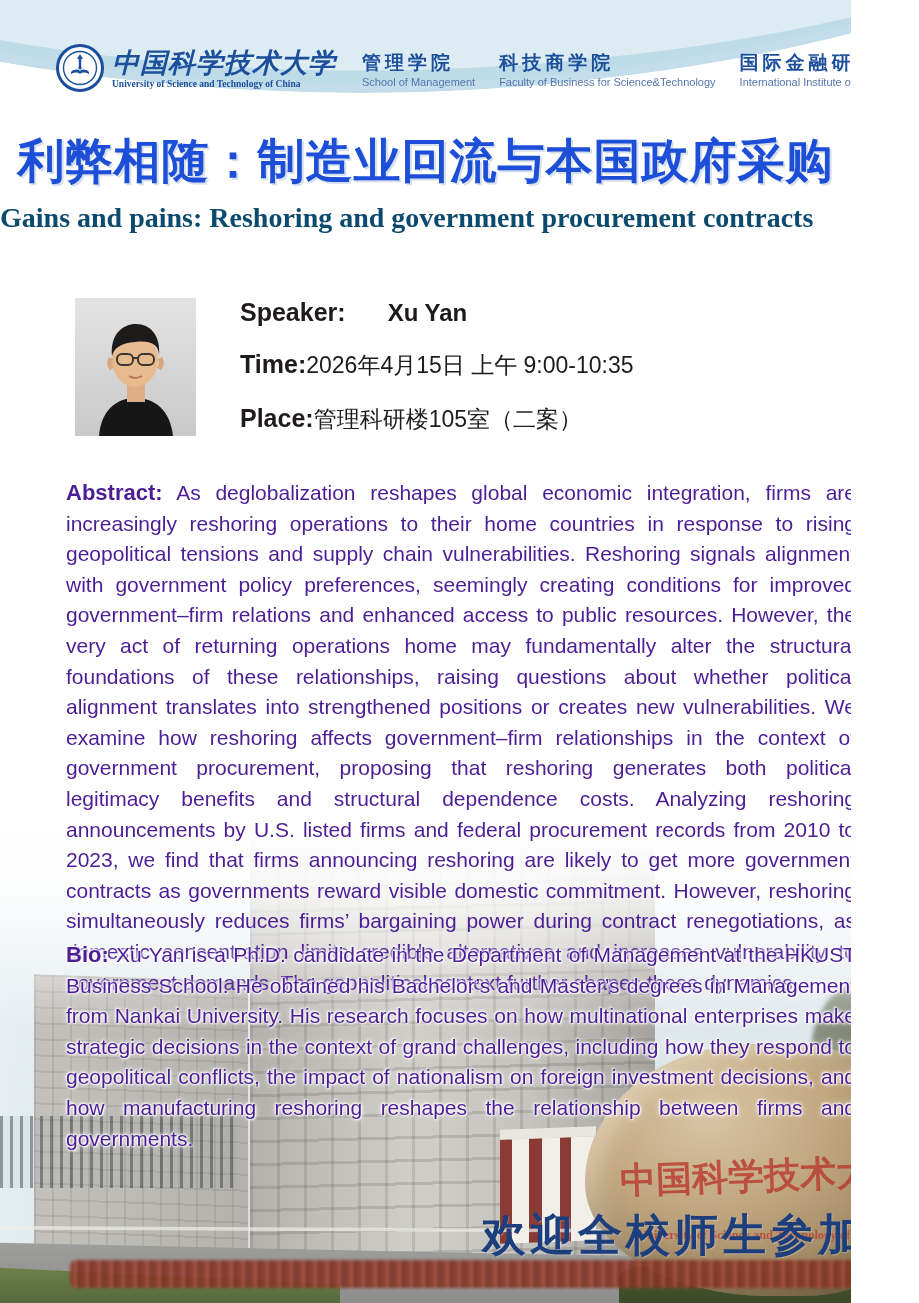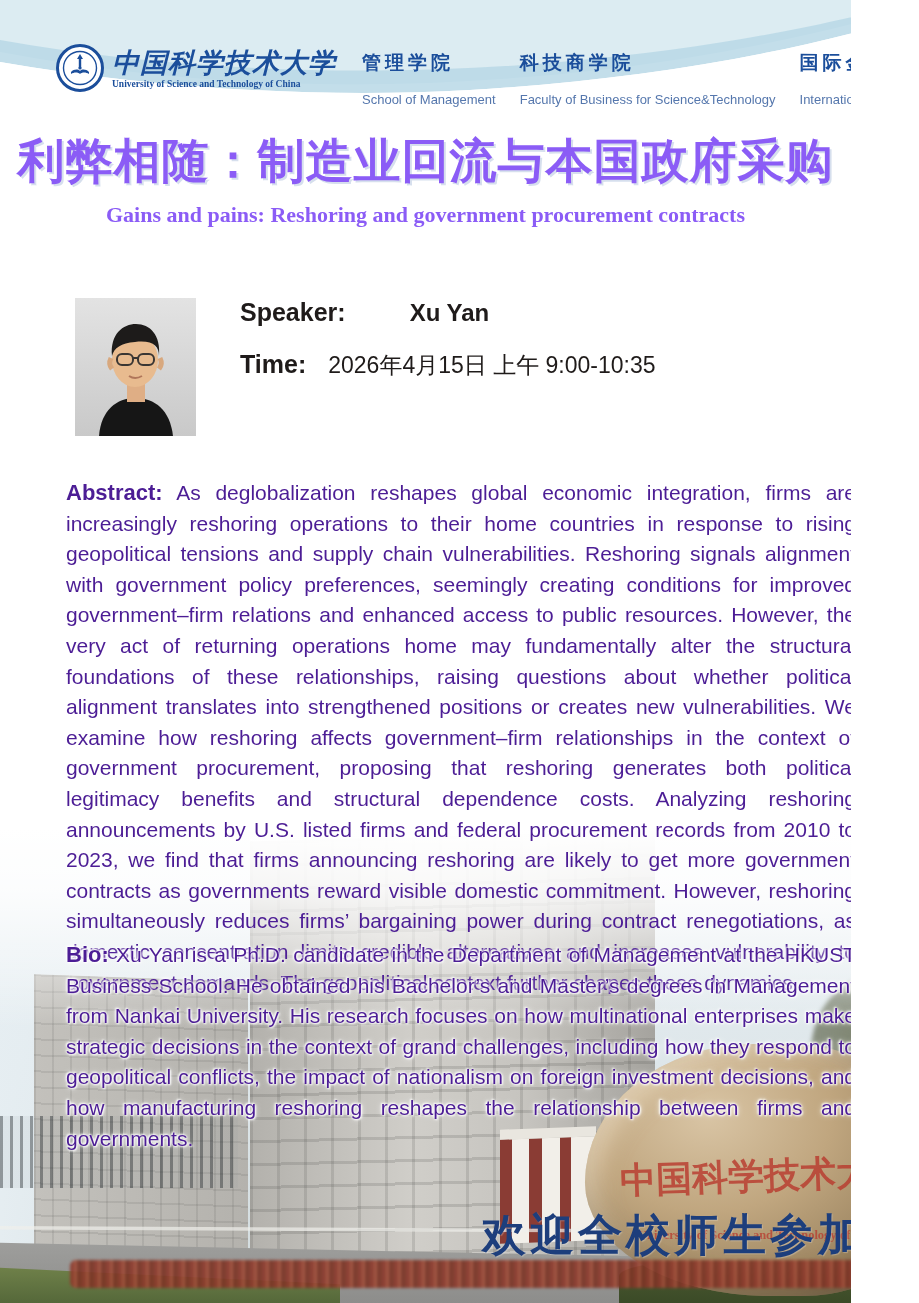--- a/index.html
+++ b/index.html
@@ -15,38 +15,38 @@
   .emblem{width:48px;height:48px;flex:0 0 auto;}
   .uni-names{margin-left:8px;}
   .uni-cn{font-family:"DejaVu Serif",serif;font-style:italic;font-weight:bold;font-size:27px;
           color:#1b4e9b;letter-spacing:1px;line-height:30px;white-space:nowrap;}
   .uni-en{font-family:"Liberation Serif",serif;font-weight:bold;font-size:9.5px;color:#1b4e9b;
           margin-top:1px;white-space:nowrap;}
   .v-divider{width:2px;height:48px;background:#1b4e9b;margin:2px 14px 0 12px;}
   .institutes{display:flex;gap:24px;margin-top:6px;}
   .inst{text-align:left;}
   .inst-cn{font-size:19px;font-weight:bold;color:#1b4e9b;letter-spacing:4px;white-space:nowrap;}
-  .inst-en{font-size:13px;color:#5577ad;margin-top:16px;white-space:nowrap;}
+  .inst-en{font-size:11px;color:#5577ad;margin-top:0;white-space:nowrap;}
   .badge{margin-left:16px;margin-top:8px;background:#17489b;color:#c9a258;font-size:16px;
          font-weight:bold;padding:7px 8px;letter-spacing:2px;white-space:nowrap;
          box-shadow:0 0 0 3px #d7e3f2;}
 
   
   .title-cn{position:absolute;top:130px;left:0;width:100%;text-align:center;z-index:5;
-            font-family:"DejaVu Serif",serif;font-weight:bold;font-size:47px;color:#8b5cf6;
+            font-family:"DejaVu Serif",serif;font-weight:bold;font-size:47px;color:#1d4ed8;
             letter-spacing:1px;text-shadow:2px 2px 0 rgba(27,78,155,0.18);}
-  .title-en{position:absolute;top:202px;left:0;width:100%;text-align:center;z-index:5;
-            font-family:"Liberation Serif",serif;font-weight:bold;font-size:22px;color:#8b5cf6;}
+  .title-en{position:absolute;top:202px;left:0;width:100%;z-index:5;
+            font-family:"Liberation Serif",serif;font-weight:bold;font-size:28px;color:#0c4a6e;}
 
   
   .speaker-row{position:absolute;top:298px;left:75px;display:flex;z-index:5;}
   .photo-frame{width:121px;height:138px;flex:0 0 auto;overflow:hidden;}
   .speaker-info{margin-left:44px;padding-top:0;}
   .info-line{display:flex;align-items:baseline;margin-bottom:23px;color:#1f1b1a;}
-  .info-label{font-weight:bold;font-size:25px;margin-right:22px;white-space:nowrap;}
+  .info-label{font-weight:bold;font-size:25px;margin-right:0;white-space:nowrap;}
   .info-value{font-size:23px;white-space:nowrap;}
   .info-value.bold{font-weight:bold;font-size:24px;margin-left:42px;}
 
   
   .para{position:absolute;left:66px;width:790px;z-index:6;text-align:justify;
         font-size:21px;line-height:30.6px;color:#4c1d95;}
   .para .lbl{font-weight:bold;font-size:22px;}
   .abstract{top:478px;}
   .bio{top:940px;text-shadow:0 0 3px #fff,0 0 6px #fff,1px 1px 2px #fff,-1px -1px 2px #fff;}
 
@@ -176,20 +176,24 @@
     </div>
     <div class="speaker-info">
       <div class="info-line">
         <span class="info-label">Speaker:</span>
         <span class="info-value bold">Xu Yan</span>
       </div>
       <div class="info-line">
         <span class="info-label">Time:</span>
         <span class="info-value">2026年4月15日  上午  9:00-10:35</span>
       </div>
+      <div class="info-line">
+        <span class="info-label">Place:</span>
+        <span class="info-value">管理科研楼105室（二案）</span>
+      </div>
     </div>
   </div>
 
   <div class="para abstract">
     <span class="lbl">Abstract:</span>
     <span>As deglobalization reshapes global economic integration, firms are increasingly reshoring operations to their home countries in response to rising geopolitical tensions and supply chain vulnerabilities. Reshoring signals alignment with government policy preferences, seemingly creating conditions for improved government–firm relations and enhanced access to public resources. However, the very act of returning operations home may fundamentally alter the structural foundations of these relationships, raising questions about whether political alignment translates into strengthened positions or creates new vulnerabilities. We examine how reshoring affects government–firm relationships in the context of government procurement, proposing that reshoring generates both political legitimacy benefits and structural dependence costs. Analyzing reshoring announcements by U.S. listed firms and federal procurement records from 2010 to 2023, we find that firms announcing reshoring are likely to get more government contracts as governments reward visible domestic commitment. However, reshoring simultaneously reduces firms’ bargaining power during contract renegotiations, as domestic concentration limits credible alternatives and increases vulnerability to government demands. The geopolitical context further shapes these dynamics.</span>
   </div>
 
   <div class="para bio">
     <span class="lbl">Bio:</span>

